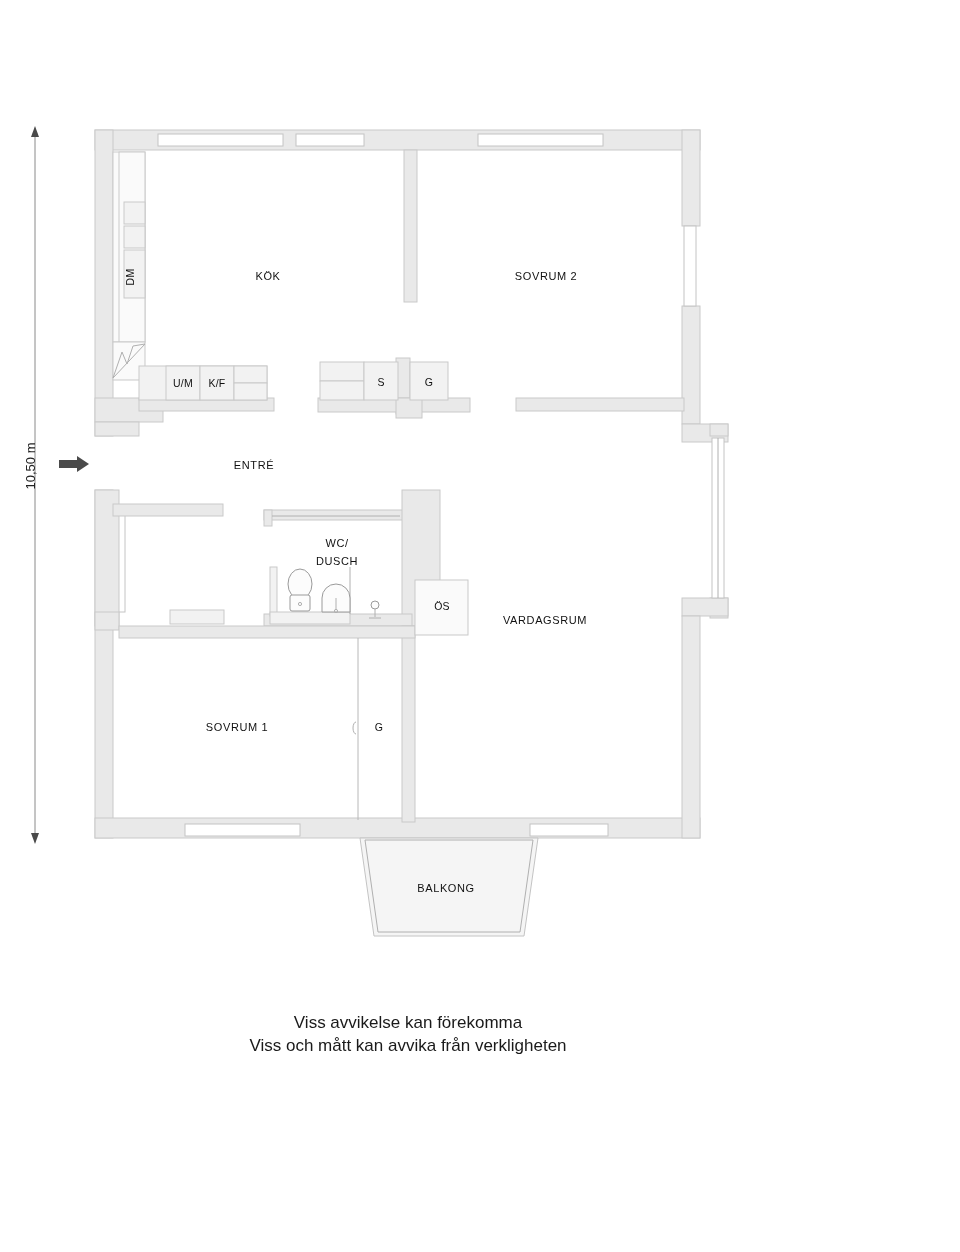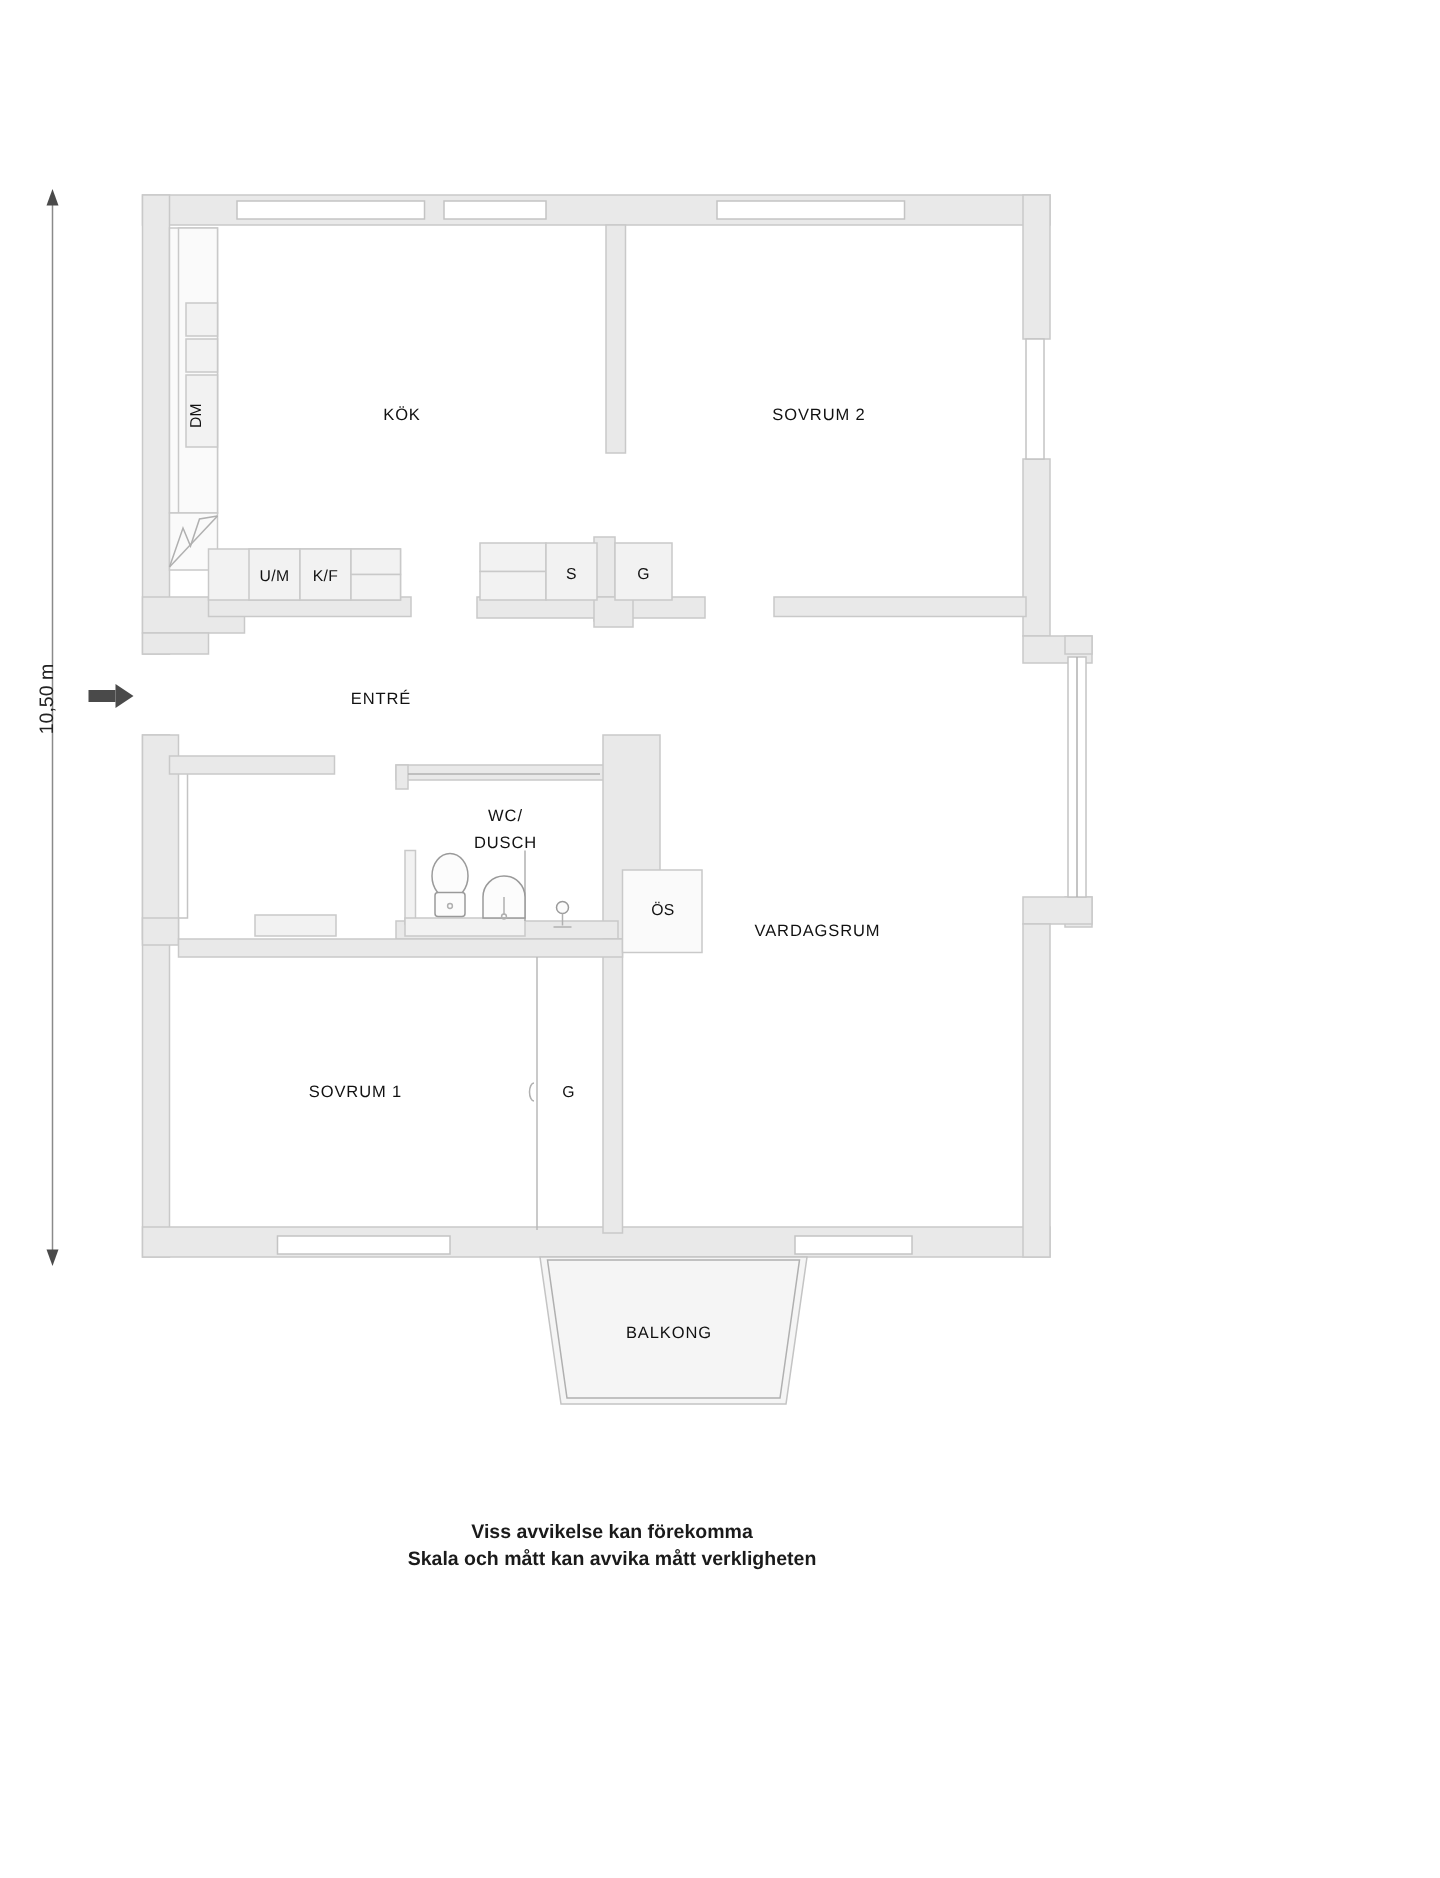--- a/index.html
+++ b/index.html
@@ -93,24 +93,23 @@
     font-size: 13px;
     fill: #222222;
     text-anchor: middle;
   }
   .caption {
     position: absolute;
     left: 0;
     width: 816px;
     text-align: center;
     font-family: "Liberation Sans", sans-serif;
-    font-size: 13px;
+    font-size: 17px;
     color: #1a1a1a;
     line-height: 1.35;
-    font-weight: bold;
   }
   #caption-block { top: 1012px; }
   .caption-line { display: block; }
 </style>
 </head>
 <body>
 
 <div id="plan-root">
 <svg id="floorplan" viewBox="0 0 960 1252">
 
@@ -276,14 +275,14 @@
     <text class="roomlabel" x="337" y="565">DUSCH</text>
     <text class="roomlabel" x="545" y="624">VARDAGSRUM</text>
     <text class="roomlabel" x="237" y="731">SOVRUM 1</text>
   </g>
 
 </svg>
 </div>
 
 <div class="caption" id="caption-block">
   <span class="caption-line">Viss avvikelse kan förekomma</span>
-  <span class="caption-line">Skala och mått kan avvika mått verkligheten</span>
+  <span class="caption-line">Viss och mått kan avvika från verkligheten</span>
 </div>
 
 </body></html>

